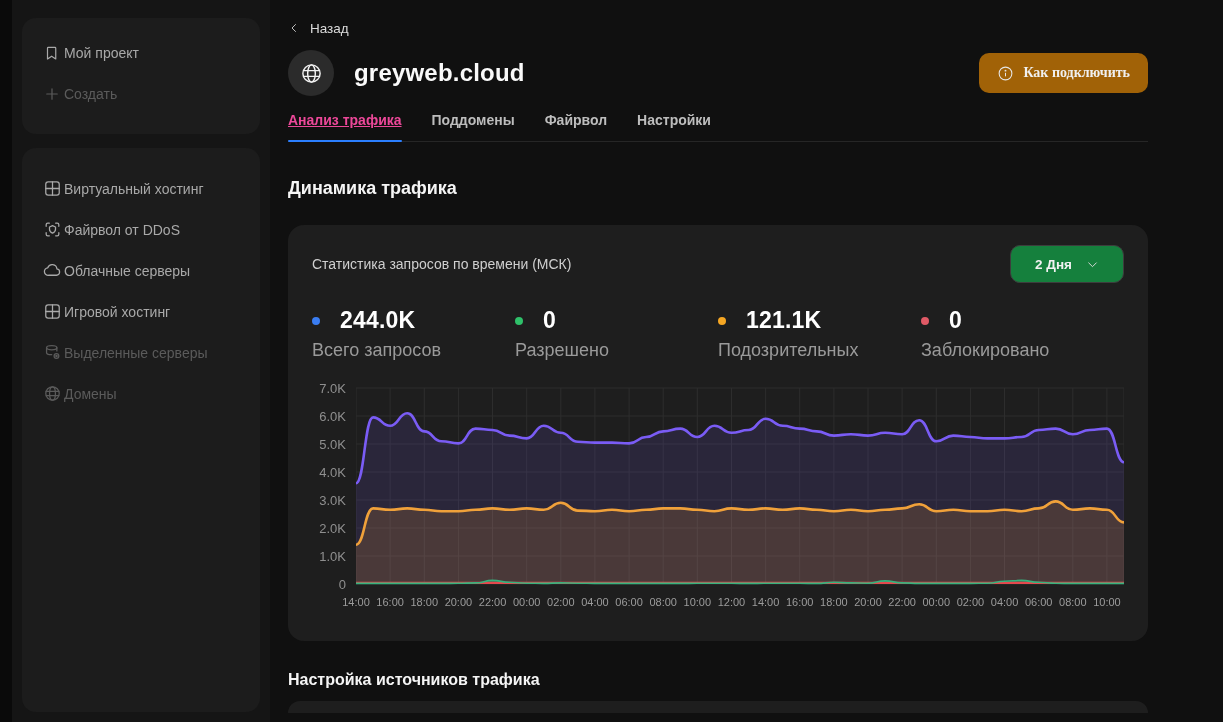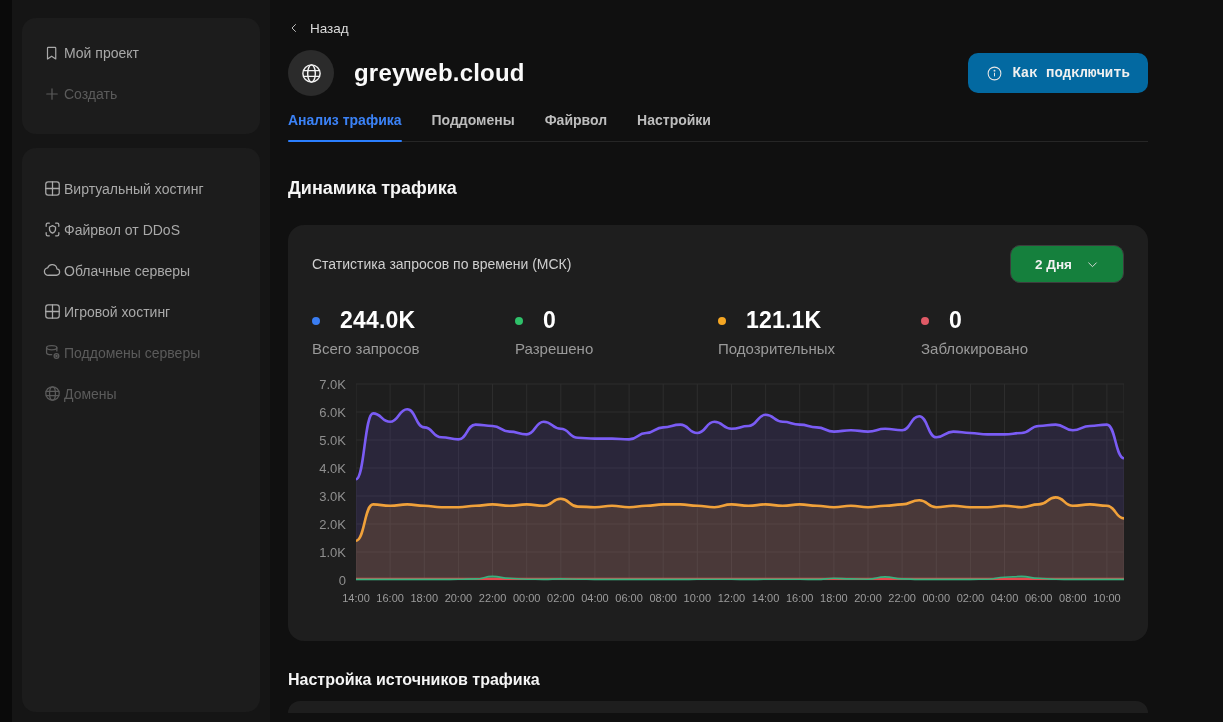--- a/index.html
+++ b/index.html
@@ -24,47 +24,47 @@
     background:#101010; padding:20px 75px 0 18px; }
   .back-row { display:flex; align-items:center; gap:10px; height:16px; font-size:13.5px;
     color:#dcdcdc; cursor:pointer; width:max-content; }
   .back-row svg { stroke:#bdbdbd; fill:none; stroke-width:2; stroke-linecap:round; stroke-linejoin:round; }
 
   .title-row { margin-top:14px; height:46px; display:flex; align-items:center; }
   .avatar { width:46px; height:46px; border-radius:50%; background:#2b2b2b;
     display:flex; align-items:center; justify-content:center; }
   .avatar svg { stroke:#f2f2f2; fill:none; stroke-width:1.5; }
   .page-title { margin-left:20px; font-size:24px; font-weight:bold; letter-spacing:.2px; color:#fafafa; }
-  .connect-btn { margin-left:auto; height:40px; padding:0 18px; background:#0369a1; border:none;
+  .connect-btn { margin-left:auto; height:40px; padding:0 18px; background:#a16207; border:none;
     border-radius:10px; color:#f0f0f0; font-size:14px; font-weight:bold; display:flex;
-    align-items:center; gap:9px; cursor:pointer; font-family:Liberation Mono, monospace; }
+    align-items:center; gap:9px; cursor:pointer; font-family:Liberation Serif, serif; }
   .connect-btn svg { stroke:#e6e6e6; fill:none; stroke-width:1.5; }
 
   .tabs { margin-top:16px; height:30px; display:flex; gap:30px; border-bottom:1px solid #262626; }
   .tab { font-size:14px; font-weight:bold; color:#bdbdbd; padding-bottom:12px; cursor:pointer; position:relative; }
-  .tab.active { color:#3b82f6; }
+  .tab.active { color:#ec4899;text-decoration:underline; }
   .tab.active::after { content:""; position:absolute; left:0; right:0; bottom:-1px; height:2.5px;
     background:#2b7fff; border-radius:2px; }
 
   .section-title { margin-top:36px; font-size:18px; font-weight:bold; color:#f5f5f5; }
 
   .card { margin-top:26px; width:860px; height:416px; background:#1e1e1e; border-radius:16px;
     padding:20px 24px 0 24px; }
   .card-head { display:flex; align-items:center; justify-content:space-between; }
   .card-title { font-size:14px; color:#cfcfcf; }
   .period-select { height:38px; min-width:114px; background:#15803d; border:1px solid #3d3d3d;
     border-radius:10px; color:#f2f2f2; font-size:13.5px; font-weight:bold; display:flex;
     align-items:center; justify-content:center; gap:14px; cursor:pointer; padding:0 14px; }
   .period-select svg { stroke:#d8d8d8; fill:none; stroke-width:1.8; stroke-linecap:round; stroke-linejoin:round; }
 
   .stats { margin-top:24px; display:grid; grid-template-columns:repeat(4,1fr); }
   .stat .num-row { display:flex; align-items:center; gap:20px; }
   .stat .dot { width:8px; height:8px; border-radius:50%; flex:0 0 8px; }
   .stat .num { font-size:23px; font-weight:bold; color:#ffffff; letter-spacing:.2px; }
-  .stat .lbl { margin-top:6px; font-size:15px; color:#9a9a9a; }
+  .stat .lbl { margin-top:6px; font-size:18px; color:#9a9a9a; }
 
   .chart-wrap { margin-top:22px; display:flex; }
   .ylabels { position:relative; width:44px; height:206px; flex:0 0 44px; }
   .ylabels span { position:absolute; right:10px; transform:translateY(-50%); font-size:13px; color:#8f8f8f; }
   .plot { position:relative; flex:1; height:206px; }
   .plot svg { display:block; width:100%; height:206px; }
   .xlabels { position:relative; height:26px; margin-left:44px; }
   .xlabels span { position:absolute; top:7px; transform:translateX(-50%); font-size:11px; color:#9c9c9c; white-space:nowrap; }
 
   .section-title.sub { margin-top:30px; font-size:16px; }
@@ -135,21 +135,21 @@
       </div>
       <div class="side-item dim">
         <span class="ic">
           <svg width="19" height="19" viewBox="0 0 24 24">
               <ellipse cx="11" cy="6" rx="6.5" ry="2.6"></ellipse>
               <path d="M4.5 6v6.2c0 1.4 2.9 2.6 6.5 2.6M4.5 12.2V6M17.5 6v4"></path>
               <circle cx="17" cy="16.5" r="3"></circle>
               <circle cx="17" cy="16.5" r="0.8"></circle>
             </svg>
         </span>
-        <span>Поддомены серверы</span>
+        <span>Выделенные серверы</span>
       </div>
       <div class="side-item dim">
         <span class="ic">
           <svg width="19" height="19" viewBox="0 0 24 24">
               <circle cx="12" cy="12" r="8.5"></circle>
               <ellipse cx="12" cy="12" rx="3.7" ry="8.5"></ellipse>
               <path d="M4 9.2h16M4 14.8h16"></path>
             </svg>
         </span>
         <span>Домены</span>

